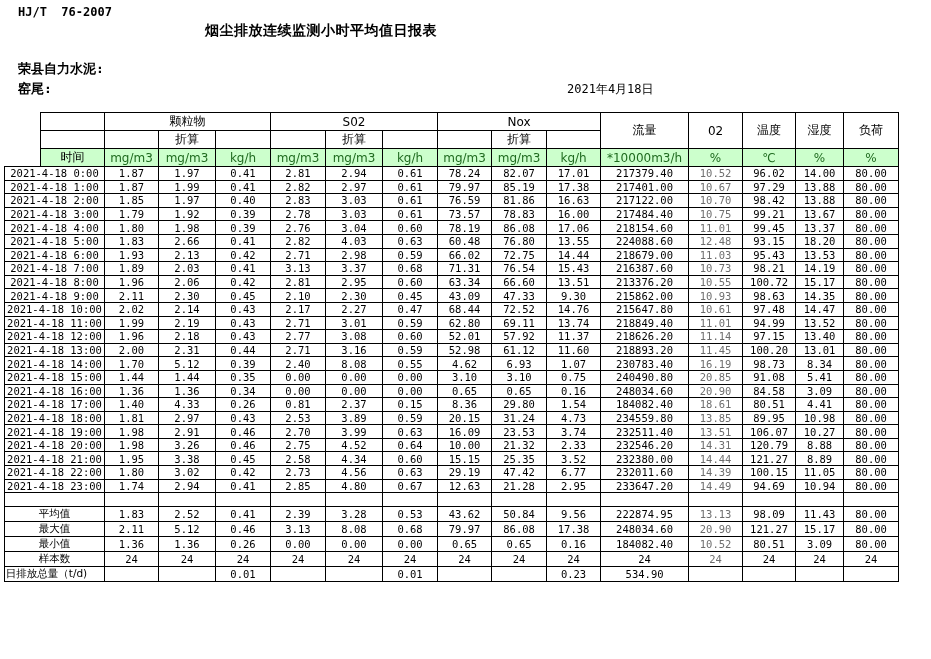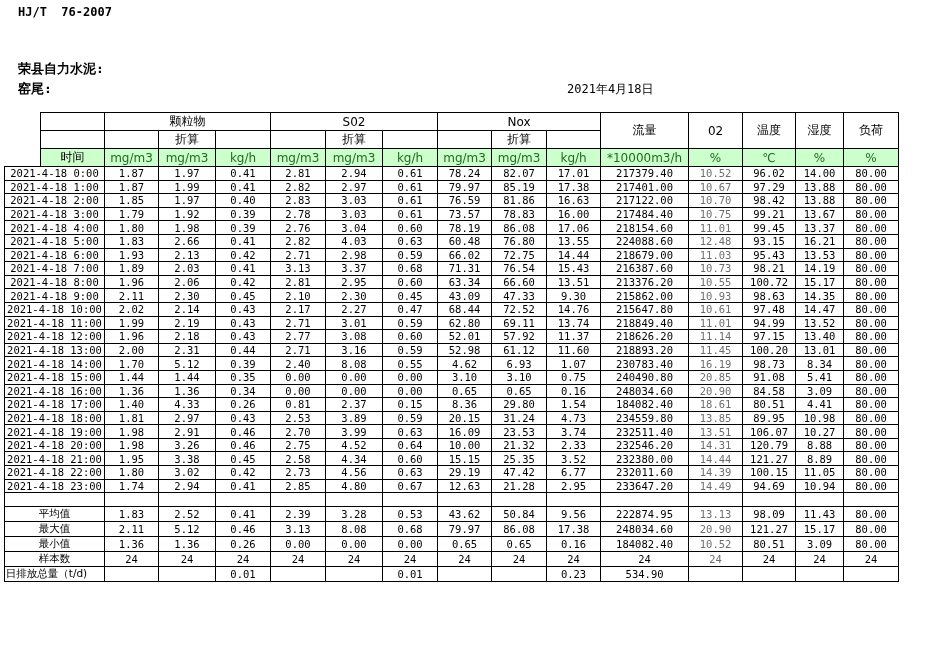--- a/index.html
+++ b/index.html
@@ -48,20 +48,21 @@
 
   .foot-note { position:absolute; left:8px; top:617px; font-size:12px; font-weight:bold; }
   .foot-org  { position:absolute; left:8px; top:637px; font-size:13px; font-weight:bold; }
   .foot-unit { position:absolute; left:205px; top:637px; font-size:17px; font-weight:normal; }
 </style>
 </head>
 <body>
 
 <div class="page">
   <div class="std">HJ/T  76-2007</div>
+  <div class="title">烟尘排放连续监测小时平均值日报表</div>
   <div class="company">荣县自力水泥:</div>
   <div class="location">窑尾:</div>
   <div class="date">2021年4月18日</div>
 
   <table class="grid">
     <colgroup>
       <col style="width:36px">
         <col style="width:64px">
       <col style="width:54px">
         <col style="width:57px">
@@ -214,21 +215,21 @@
           <td>0.41</td>
           <td>2.82</td>
           <td>4.03</td>
           <td>0.63</td>
           <td>60.48</td>
           <td>76.80</td>
           <td>13.55</td>
           <td>224088.60</td>
           <td class="o2col">12.48</td>
           <td>93.15</td>
-          <td>16.21</td>
+          <td>18.20</td>
           <td>80.00</td>
         </tr>
         <tr>
           <td class="time" colspan="2">2021-4-18 6:00</td>
           <td>1.93</td>
           <td>2.13</td>
           <td>0.42</td>
           <td>2.71</td>
           <td>2.98</td>
           <td>0.59</td>

